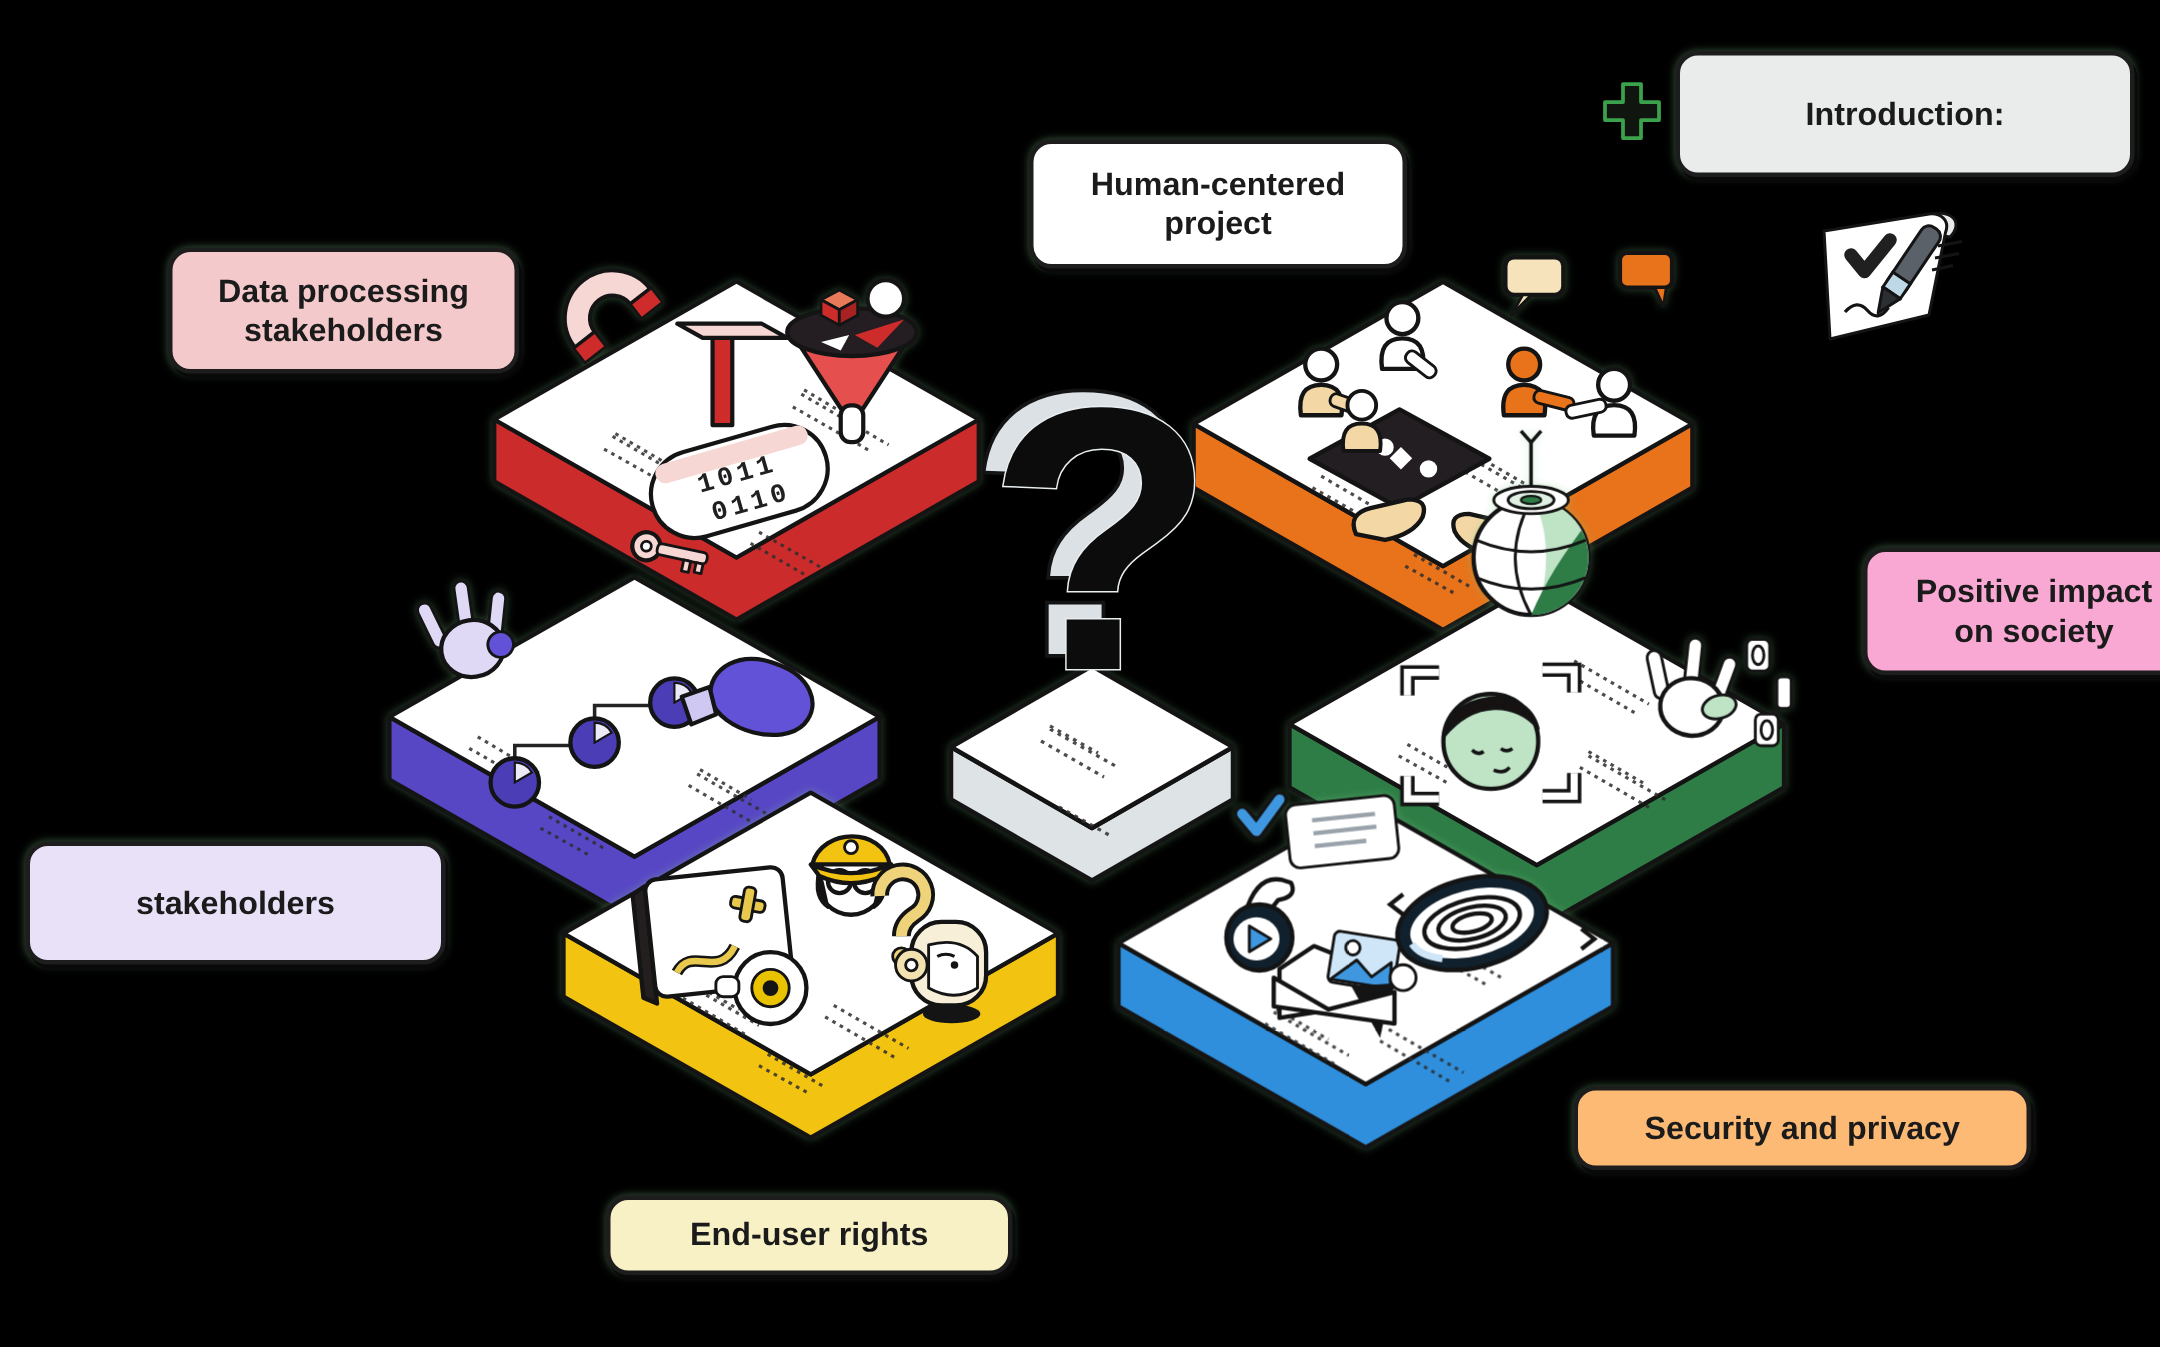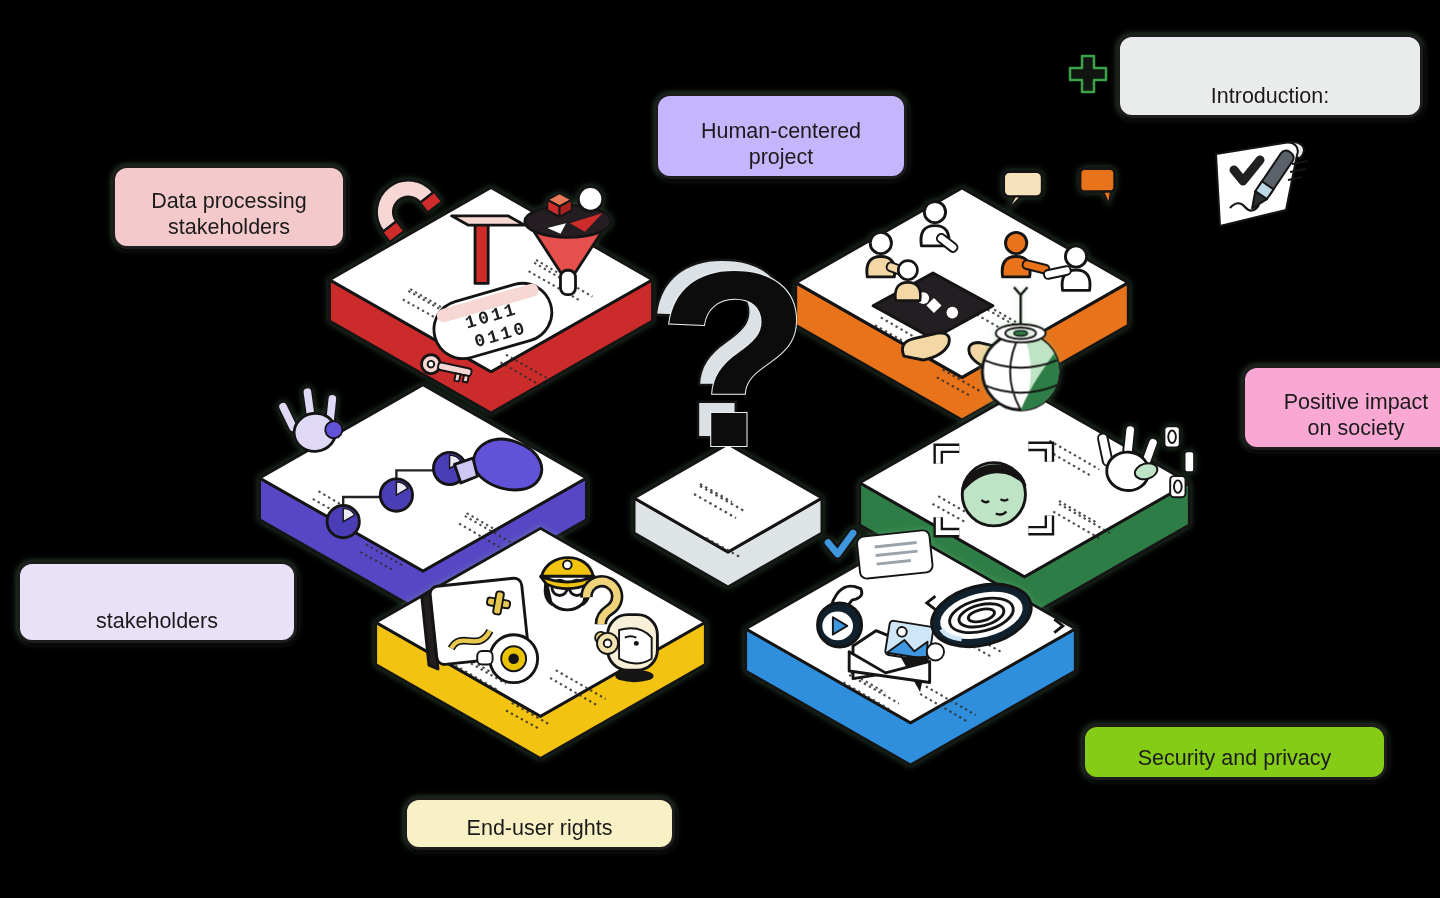--- a/index.html
+++ b/index.html
@@ -9,22 +9,22 @@
   }
   .stage{position:absolute;inset:0;}
   svg{overflow:visible;display:block;}
   .platform{position:absolute;filter:drop-shadow(0 0 3px rgba(130,210,140,.35));}
   .outline{stroke:#141414;stroke-width:3;stroke-linejoin:round;stroke-linecap:round;}
   .outline2{stroke:#141414;stroke-width:2;stroke-linejoin:round;stroke-linecap:round;}
   .dots path{stroke:#2e2e2e;stroke-width:2.2;stroke-dasharray:2.5 3.4;fill:none;opacity:.85;}
   .label{
     position:absolute;box-sizing:border-box;
     border:3px solid #1d1d1d;border-radius:15px;
-    display:flex;flex-direction:column;align-items:center;justify-content:flex-end;
-    font-weight:normal;color:#1b1b1b;text-align:center;
+    display:flex;flex-direction:column;align-items:center;justify-content:center;
+    font-weight:bold;color:#1b1b1b;text-align:center;
     font-size:21.5px;line-height:1.22;padding:6px 12px;
     box-shadow:2px 3px 0 rgba(8,8,8,.92), 0 0 6px rgba(140,220,150,.4);
   }
   .qm-back{font-family:"Liberation Sans",sans-serif;font-weight:bold;font-size:250px;
     stroke:#141414;stroke-width:5;paint-order:stroke;}
   .qm-front{font-family:"Liberation Sans",sans-serif;font-weight:bold;font-size:250px;
     stroke:#e9eef1;stroke-width:2;paint-order:stroke;}
   .pill-text{font-family:"Liberation Mono",monospace;font-size:19px;font-weight:bold;
     fill:#202020;letter-spacing:3px;text-anchor:middle;}
 </style>
@@ -339,21 +339,21 @@
 
   <svg style="position:absolute;left:1064px;top:50px;width:48px;height:48px" viewBox="0 0 48 48">
     <path stroke-width="2.5" stroke-linejoin="round" d="M18,6 h12 v12 h12 v12 h-12 v12 h-12 v-12 h-12 v-12 h12 z" stroke="#3BA24B" style="fill: rgb(16, 22, 15);"></path>
   </svg>
 
   <div class="label" style="left: 112px; top: 165px; width: 234px; height: 84px; background: rgb(244, 201, 203);">
     <span>Data processing</span>
     <span>stakeholders</span>
   </div>
 
-  <div class="label" style="left: 655px; top: 93px; width: 252px; height: 86px; background: #c4b5fd;">
+  <div class="label" style="left: 686px; top: 93px; width: 252px; height: 86px; background: #ffffff;">
     <span>Human-centered</span>
     <span>project</span>
   </div>
 
   <div class="label" style="left: 1117px; top: 34px; width: 306px; height: 84px; background: rgb(233, 236, 235);">
     <span>Introduction:</span>
   </div>
 
   <div class="label" style="left: 1242px; top: 365px; width: 228px; height: 85px; background: #f9a8d4;">
     <span>Positive impact</span>
@@ -361,17 +361,17 @@
   </div>
 
   <div class="label" style="left: 17px; top: 561px; width: 280px; height: 82px; background: rgb(233, 225, 247);">
     <span>stakeholders</span>
   </div>
 
   <div class="label" style="left: 404px; top: 797px; width: 271px; height: 53px; background: rgb(249, 241, 198);">
     <span>End-user rights</span>
   </div>
 
-  <div class="label" style="left: 1082px; top: 724px; width: 305px; height: 56px; background: #84cc16;">
+  <div class="label" style="left: 1049px; top: 724px; width: 305px; height: 56px; background: #fdba74;">
     <span>Security and privacy</span>
   </div>
 
 </div>
 
 </body></html>

